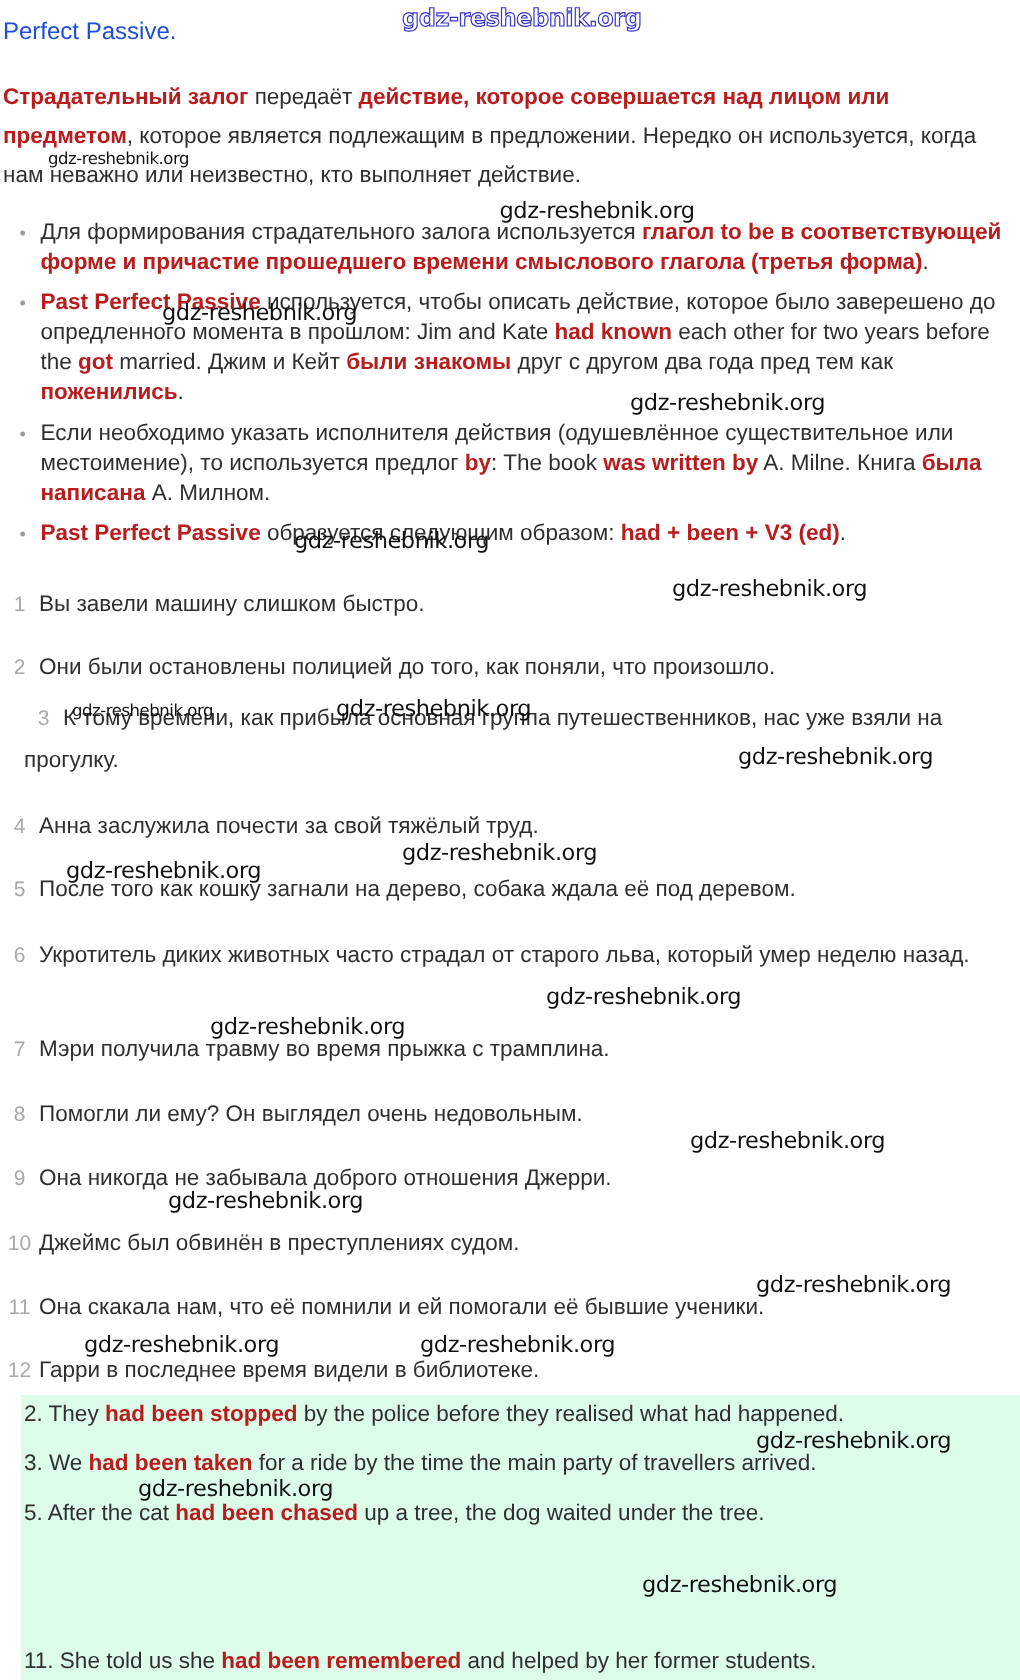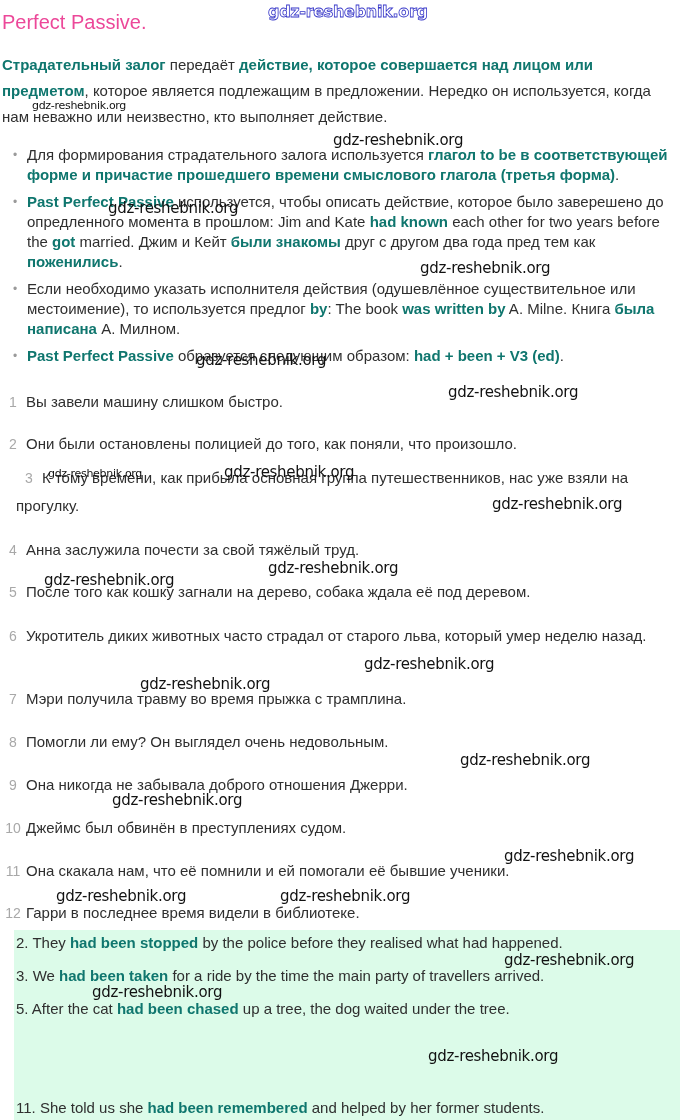--- a/index.html
+++ b/index.html
@@ -1,24 +1,24 @@
 <!DOCTYPE html>
 <html><head>
 <meta charset="utf-8">
 <style>
   html, body { margin: 0; padding: 0; }
   body {
     width: 680px; height: 1120px; overflow: hidden; position: relative;
     background: #ffffff; color: #2f2f2f;
     font-family: "Liberation Sans", sans-serif; font-size: 15px;
   }
-  b { font-weight: bold; color: #0f766e; }
+  b { font-weight: bold; color: #b91c1c; }
   .page { position: absolute; left: 0; top: 0; width: 680px; height: 1120px; }
 
-  .cut-top { position: absolute; left: 2px; top: 12px; font-size: 20px; color: #ec4899; line-height: 20px; }
+  .cut-top { position: absolute; left: 2px; top: 12px; font-size: 16px; color: #1d4ed8; line-height: 20px; }
 
   .intro { position: absolute; left: 2px; top: 52px; width: 668px; line-height: 26px; font-size: 15px; }
 
   .bullets { position: absolute; left: 10px; top: 142px; width: 668px; margin: 3px; padding: 0; list-style: none; }
   .bullet { position: relative; padding-left: 14px; line-height: 20px; font-size: 15px; margin-bottom: 7px; }
   .bullet::before { content: "•"; position: absolute; left: 0; top: 0; color: #9a9a9a; font-size: 12px; }
 
   .ex-list { position: absolute; left: 0; top: 388px; width: 680px; }
   .ex { position: absolute; left: 0; width: 672px; font-size: 15px; line-height: 28px; }
   .ex .num { display: inline-block; width: 26px; text-align: center; color: #a8a8a8; font-size: 14px; }

